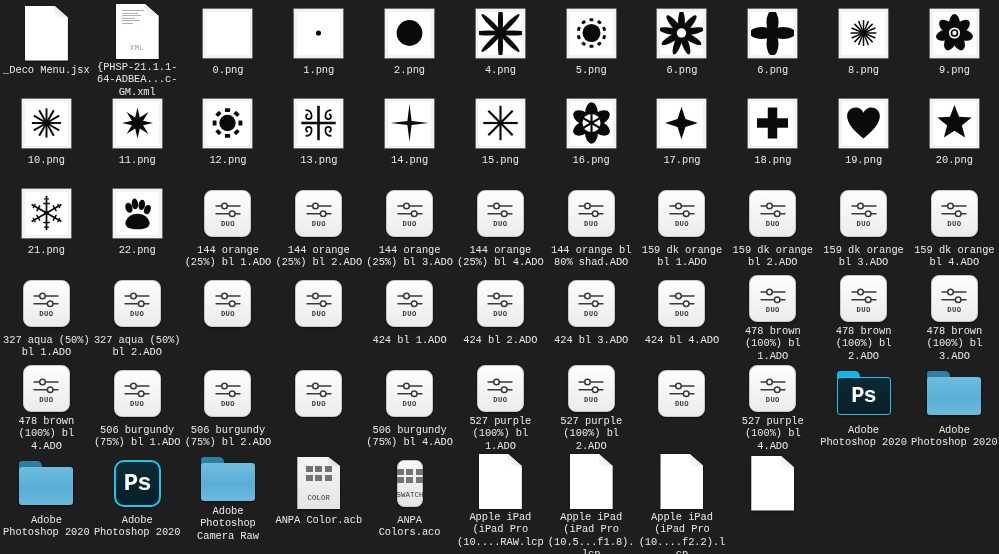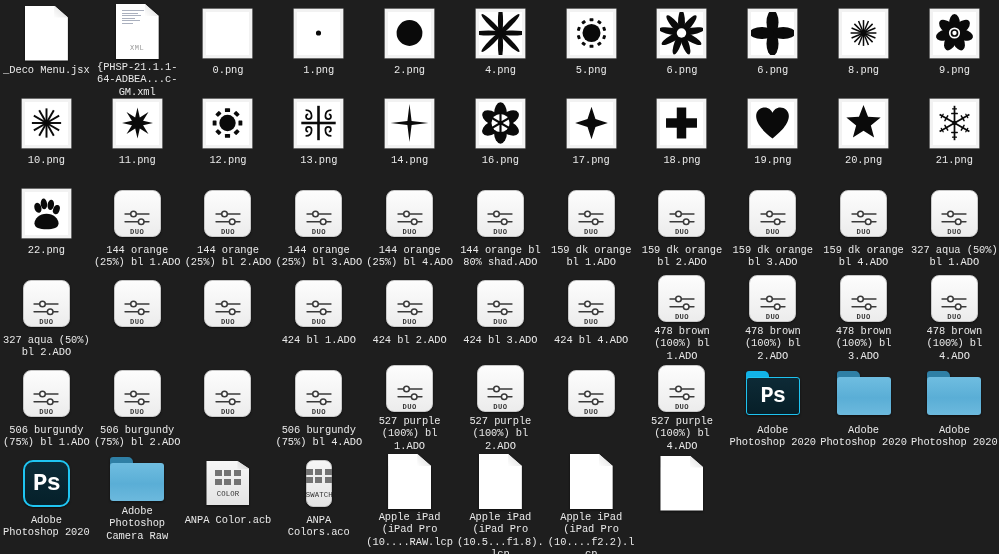--- a/index.html
+++ b/index.html
@@ -113,21 +113,21 @@
   .ado {
     width: 47px;
     height: 47px;
     border-radius: 8px;
     background: linear-gradient(180deg,#fdfdfd 0%, #ececec 100%);
     border: 1px solid #c9c9c9;
     box-shadow: 0 1px 2px rgba(0,0,0,0.5);
     display: flex;
     flex-direction: column;
     align-items: center;
-    justify-content: flex-end;
+    justify-content: center;
     padding-top: 2px;
   }
   .ado .sliders { width: 28px; height: 19px; }
   .ado .duo {
     font-size: 7.2px;
     color: #3b3b3b;
     letter-spacing: 0.4px;
     margin-top: 1px;
     font-weight: 600;
   }
@@ -177,21 +177,21 @@
     display: flex; align-items: center; justify-content: center;
     color: #ffffff;
     font-size: 24px;
     font-weight: bold;
     letter-spacing: -1px;
     box-shadow: 0 1px 2px rgba(0,0,0,.6);
   }
 
   
   .swatchdoc {
-    width: 43px; height: 44px;
+    width: 43px; height: 52px;
     position: relative;
     filter: drop-shadow(0 1px 1px rgba(0,0,0,0.5));
   }
   .swatchdoc .body {
     position: absolute; inset: 0;
     background: linear-gradient(180deg,#f6f6f6 0%, #e4e4e4 100%);
     clip-path: polygon(0 0, 72% 0, 100% 18%, 100% 100%, 0 100%);
   }
   .swatchdoc .fold {
     position: absolute; top:0; right:0;
@@ -464,20 +464,37 @@
     </div>
     <div class="cell">
       <div class="thumb">
         <div class="png-box">
           <svg width="44" height="44" viewBox="0 0 100 100">
             <polygon points="50.0,6.0 54.9,45.1 94.0,50.0 54.9,54.9 50.0,94.0 45.1,54.9 6.0,50.0 45.1,45.1" fill="#0a0a0a"></polygon>
           </svg>
         </div>
       </div>
       <div class="label">14.png</div>
+    </div>
+    <div class="cell">
+      <div class="thumb">
+        <div class="png-box">
+          <svg width="44" height="44" viewBox="0 0 100 100">
+            <rect x="47.5" y="10" width="5" height="40" fill="#0a0a0a" transform="rotate(0 50 50)"></rect>
+            <rect x="47.5" y="10" width="5" height="40" fill="#0a0a0a" transform="rotate(45 50 50)"></rect>
+            <rect x="47.5" y="10" width="5" height="40" fill="#0a0a0a" transform="rotate(90 50 50)"></rect>
+            <rect x="47.5" y="10" width="5" height="40" fill="#0a0a0a" transform="rotate(135 50 50)"></rect>
+            <rect x="47.5" y="10" width="5" height="40" fill="#0a0a0a" transform="rotate(180 50 50)"></rect>
+            <rect x="47.5" y="10" width="5" height="40" fill="#0a0a0a" transform="rotate(225 50 50)"></rect>
+            <rect x="47.5" y="10" width="5" height="40" fill="#0a0a0a" transform="rotate(270 50 50)"></rect>
+            <rect x="47.5" y="10" width="5" height="40" fill="#0a0a0a" transform="rotate(315 50 50)"></rect>
+          </svg>
+        </div>
+      </div>
+      <div class="label">15.png</div>
     </div>
     <div class="cell">
       <div class="thumb">
         <div class="png-box">
           <svg width="44" height="44" viewBox="0 0 100 100">
             <ellipse cx="50" cy="28" rx="15" ry="26" fill="#0a0a0a" transform="rotate(0 50 50)"></ellipse>
             <ellipse cx="50" cy="28" rx="15" ry="26" fill="#0a0a0a" transform="rotate(60 50 50)"></ellipse>
             <ellipse cx="50" cy="28" rx="15" ry="26" fill="#0a0a0a" transform="rotate(120 50 50)"></ellipse>
             <ellipse cx="50" cy="28" rx="15" ry="26" fill="#0a0a0a" transform="rotate(180 50 50)"></ellipse>
             <ellipse cx="50" cy="28" rx="15" ry="26" fill="#0a0a0a" transform="rotate(240 50 50)"></ellipse>

